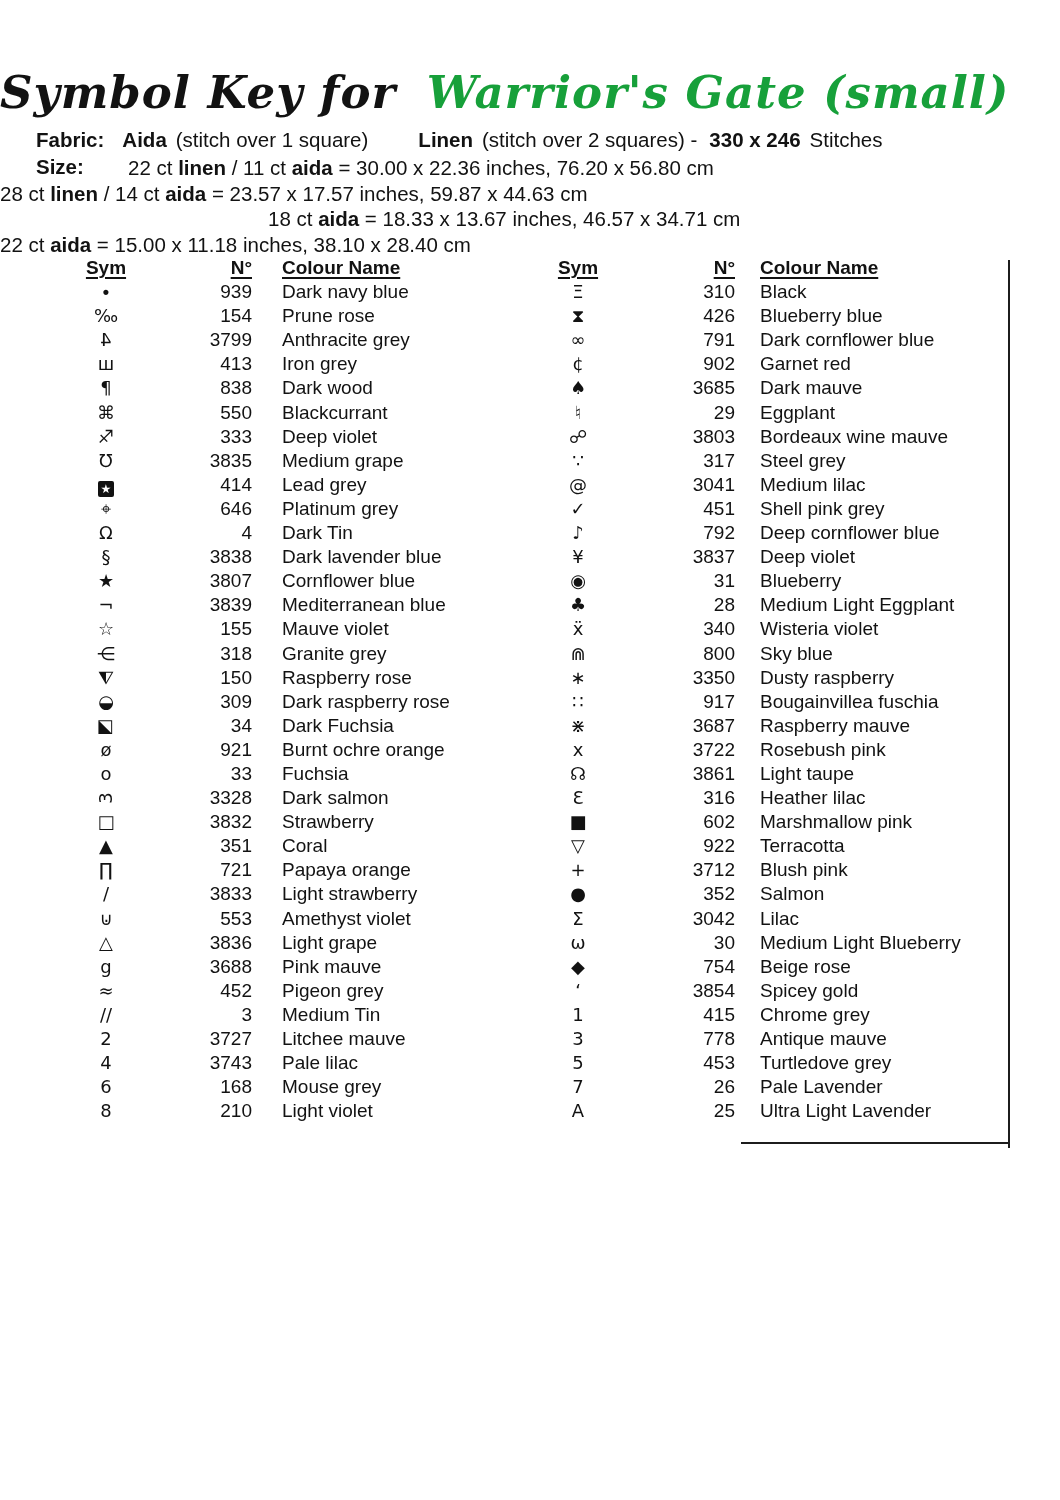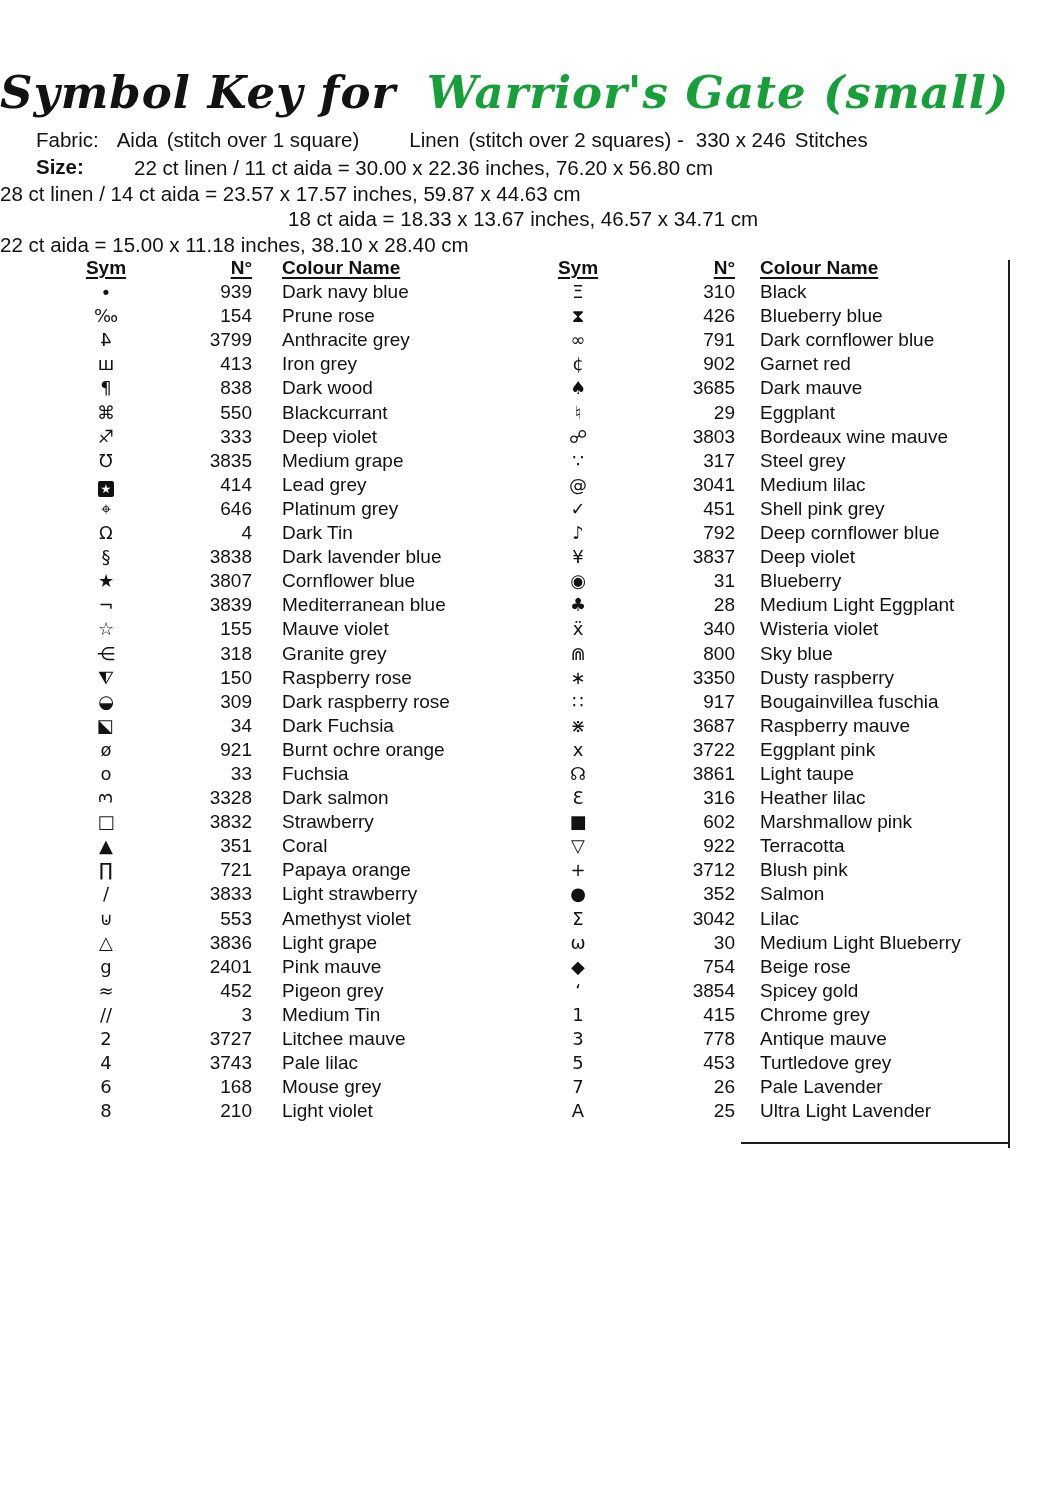--- a/index.html
+++ b/index.html
@@ -9,28 +9,28 @@
   .title{position:absolute;top:64px;left:0;width:936px;text-align:center;
          font-family:"DejaVu Serif",serif;font-style:italic;font-weight:bold;
          font-size:45px;line-height:58px;letter-spacing:1px;white-space:nowrap;}
   .t-green{margin-left:14px;}
   
   .fabric{position:absolute;top:127px;left:36px;font-size:20.5px;line-height:26px;white-space:nowrap;}
   .fabric span{margin-right:9px;}
   .fabric span:nth-child(1){margin-right:18px;}
   .fabric span:nth-child(3){margin-right:50px;}
   .fabric span:nth-child(5){margin-right:12px;}
-  .b{font-weight:normal;}
+  .b{font-weight:bold;}
   
   .size-label{position:absolute;top:155px;left:36px;font-size:20.5px;font-weight:bold;}
   .size-lines{position:absolute;top:155px;left:0;font-size:20.5px;line-height:25.5px;}
   .size-line{white-space:nowrap;}
-  .size-line:nth-child(1){padding-left:128px;margin-left:6px;}
+  .size-line:nth-child(1){padding-left:128px;}
   .size-line:nth-child(2){}
-  .size-line:nth-child(3){padding-left:268px;margin-left:20px;}
+  .size-line:nth-child(3){padding-left:268px;}
   .size-line:nth-child(4){}
   
   .keytable{position:absolute;top:256px;display:grid;grid-auto-rows:24.1px;font-size:19px;}
   .keytable.left{left:78px;grid-template-columns:56px 118px 260px;}
   .keytable.right{left:550px;grid-template-columns:56px 129px 262px;}
   .keytable .hdr{font-weight:bold;height:28px;line-height:24px;
                  text-decoration:underline;text-decoration-thickness:2px;text-underline-offset:3px;}
   .cell-sym{text-align:center;font-family:"DejaVu Sans",sans-serif;font-size:18px;line-height:24.1px;}
   .cell-num{text-align:right;line-height:24.1px;}
   .cell-name{padding-left:30px;line-height:24.1px;white-space:nowrap;}
@@ -145,21 +145,21 @@
       <span class="cell-sym"><span>/</span></span>
       <span class="cell-num">3833</span>
       <span class="cell-name">Light strawberry</span>
       <span class="cell-sym"><span>⊍</span></span>
       <span class="cell-num">553</span>
       <span class="cell-name">Amethyst violet</span>
       <span class="cell-sym"><span>△</span></span>
       <span class="cell-num">3836</span>
       <span class="cell-name">Light grape</span>
       <span class="cell-sym"><span>g</span></span>
-      <span class="cell-num">2401</span>
+      <span class="cell-num">3688</span>
       <span class="cell-name">Pink mauve</span>
       <span class="cell-sym"><span>≈</span></span>
       <span class="cell-num">452</span>
       <span class="cell-name">Pigeon grey</span>
       <span class="cell-sym"><span>∕∕</span></span>
       <span class="cell-num">3</span>
       <span class="cell-name">Medium Tin</span>
       <span class="cell-sym"><span>2</span></span>
       <span class="cell-num">3727</span>
       <span class="cell-name">Litchee mauve</span>
@@ -229,21 +229,21 @@
       <span class="cell-num">3350</span>
       <span class="cell-name">Dusty raspberry</span>
       <span class="cell-sym"><span>∷</span></span>
       <span class="cell-num">917</span>
       <span class="cell-name">Bougainvillea fuschia</span>
       <span class="cell-sym"><span>⋇</span></span>
       <span class="cell-num">3687</span>
       <span class="cell-name">Raspberry mauve</span>
       <span class="cell-sym"><span>x</span></span>
       <span class="cell-num">3722</span>
-      <span class="cell-name">Eggplant pink</span>
+      <span class="cell-name">Rosebush pink</span>
       <span class="cell-sym"><span>☊</span></span>
       <span class="cell-num">3861</span>
       <span class="cell-name">Light taupe</span>
       <span class="cell-sym"><span>Ɛ</span></span>
       <span class="cell-num">316</span>
       <span class="cell-name">Heather lilac</span>
       <span class="cell-sym"><span>■</span></span>
       <span class="cell-num">602</span>
       <span class="cell-name">Marshmallow pink</span>
       <span class="cell-sym"><span>▽</span></span>

